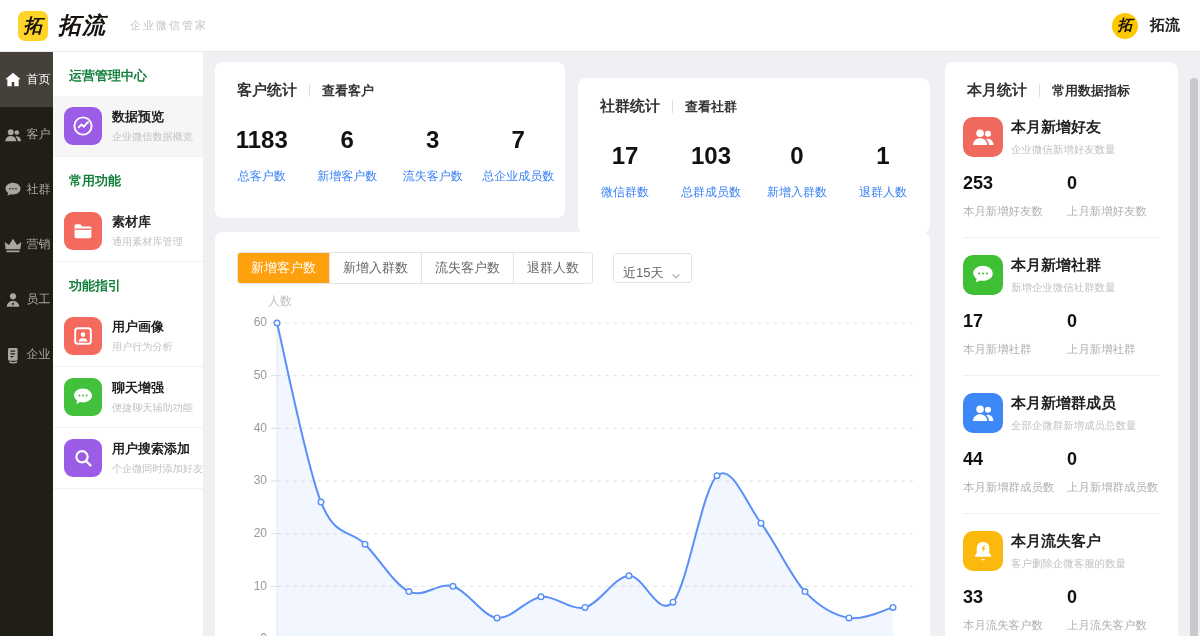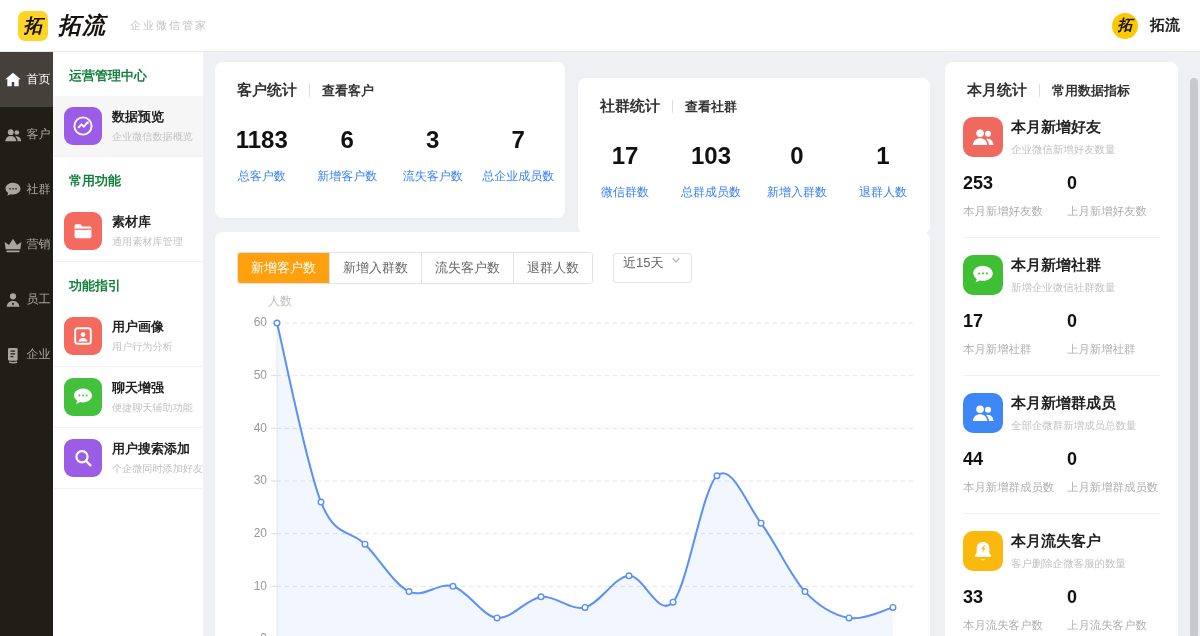--- a/index.html
+++ b/index.html
@@ -49,21 +49,21 @@
   .stat{flex:1;text-align:center}
   .stat-value{font-size:24px;font-weight:bold;color:#111}
   .stat-label{font-size:12px;color:#3b82f6;margin-top:14px;white-space:nowrap}
   
   .tabs-row{display:flex;align-items:center;padding:20px 0 0 22px}
   .tab-group{display:flex;border:1px solid #e3e3e3;border-radius:3px;overflow:hidden;background:#fff}
   .tab{height:30px;line-height:30px;padding:0 13px;font-size:13px;color:#666;background:#fff;
        border-left:1px solid #e3e3e3;cursor:pointer;white-space:nowrap}
   .tab:first-child{border-left:none}
   .tab.active{background:#ffa10e;color:#fff}
-  .range-select{margin-left:20px;height:30px;border:1px solid #e3e3e3;border-radius:3px;display:flex;align-items:flex-start;
+  .range-select{margin-left:20px;height:30px;border:1px solid #e3e3e3;border-radius:3px;display:flex;align-items:flex-end;
        padding:0 9px;font-size:13px;color:#666;gap:7px;background:#fff;cursor:pointer;box-sizing:border-box}
   .range-select .chev{width:12px;height:12px;display:flex}
   .chart-wrap{position:absolute;left:0;top:60px;width:715px;height:420px}
   
   .m-card{padding:0 18px}
   .m-row{display:flex;align-items:flex-end;gap:8px;margin-top:17px}
   .m-icon{width:40px;height:40px;border-radius:10px;color:#fff;flex:none;display:flex;align-items:center;justify-content:center}
   .m-icon svg{width:26px;height:26px}
   .m-title{font-size:15px;font-weight:bold;color:#222;margin-bottom:5px;white-space:nowrap}
   .m-desc{font-size:11px;color:#c2c2c2;white-space:nowrap;transform-origin:left;transform:scale(.95)}

